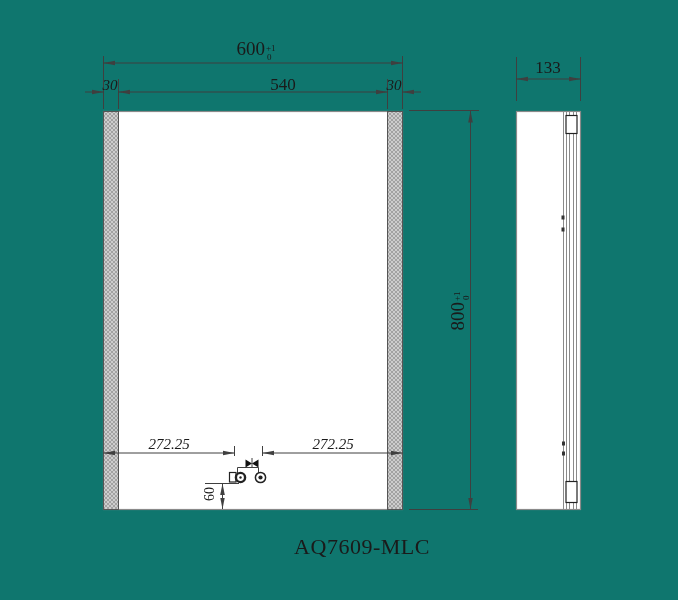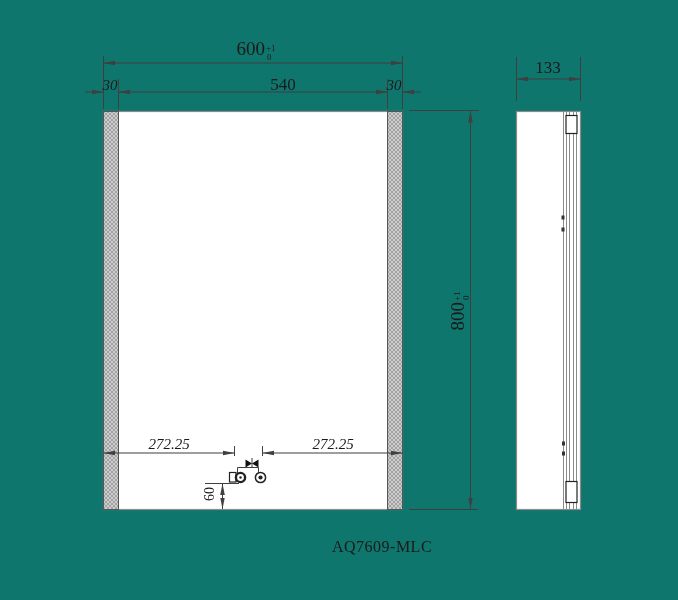--- a/index.html
+++ b/index.html
@@ -16,21 +16,21 @@
     color:#1a1a1a;
     white-space:nowrap;
     transform:translate(-50%,-50%);
     line-height:1;
   }
   .rot{transform:translate(-50%,-50%) rotate(-90deg);}
   .fs19{font-size:19px;}
   .fs17{font-size:17px;}
   .fs15{font-size:15px;font-style:italic;}
   .fs14{font-size:14px;}
-  .fs18{font-size:16px;letter-spacing:0.5px;margin-left:20px;}
+  .fs18{font-size:22px;letter-spacing:0.5px;}
   .tol{
     display:inline-flex;
     flex-direction:column;
     font-size:9px;
     line-height:1.0;
     vertical-align:4px;
     margin-left:1px;
     text-align:left;
   }
   .tol i{font-style:normal;}

